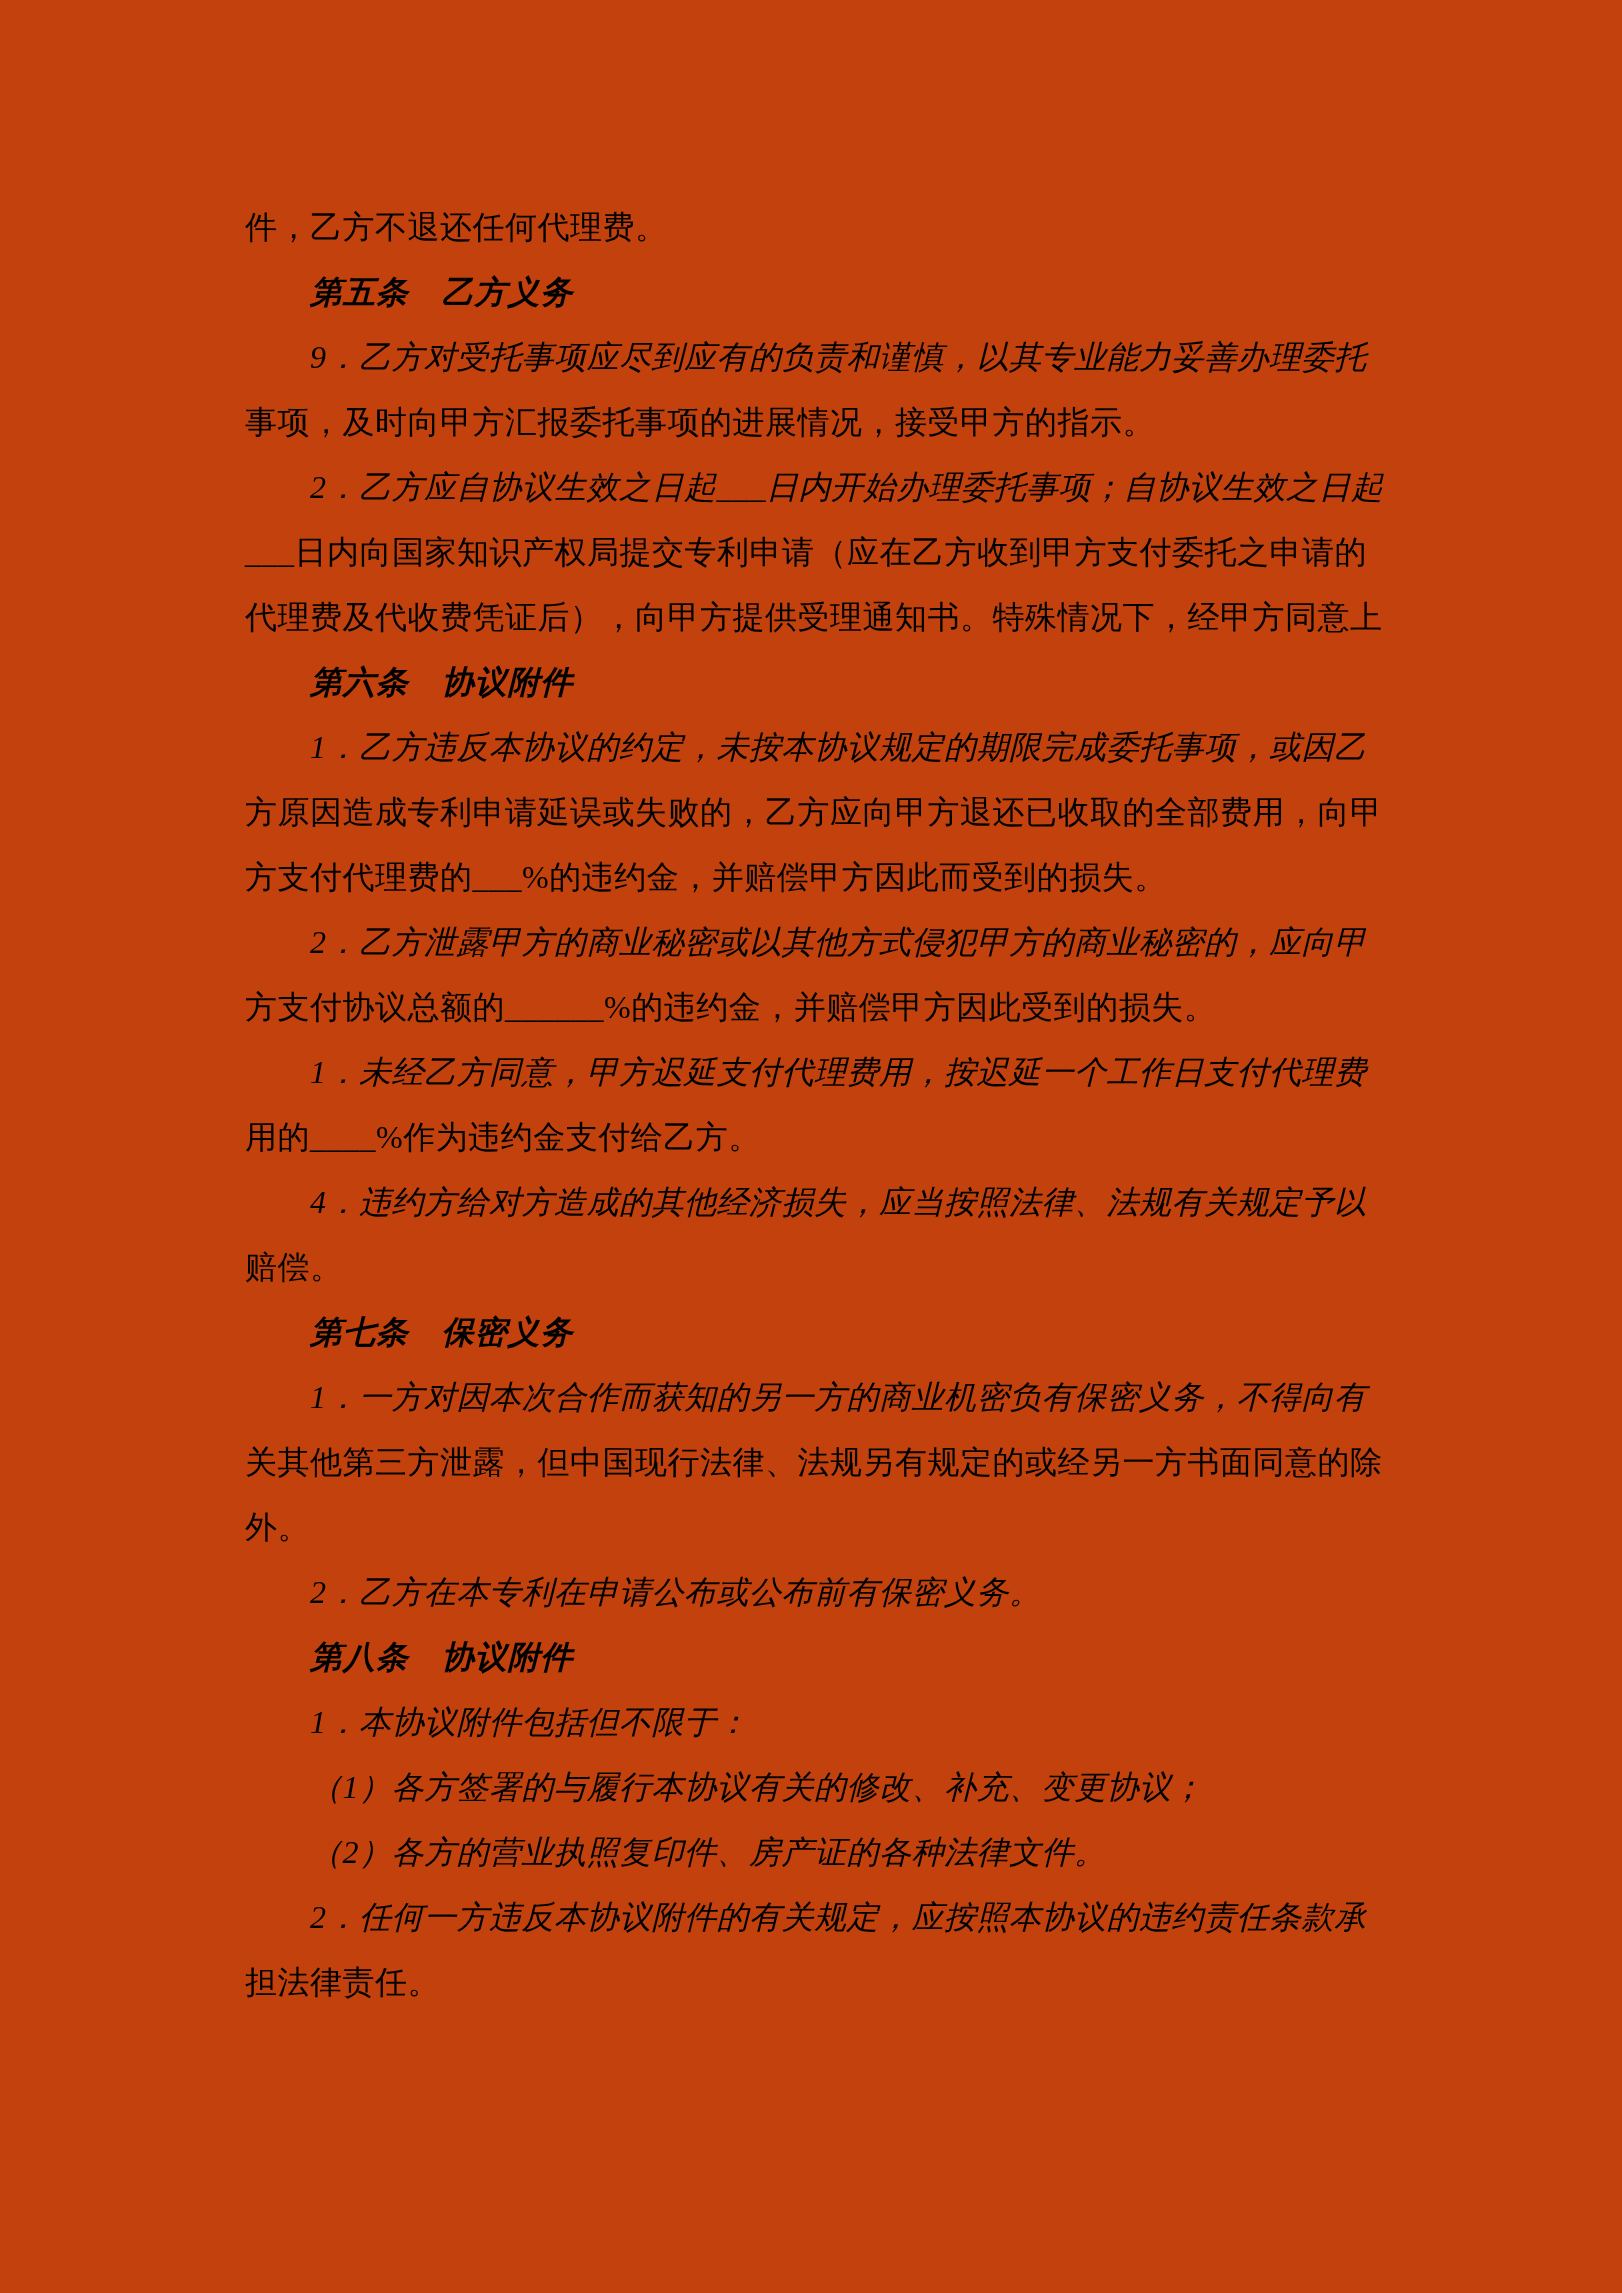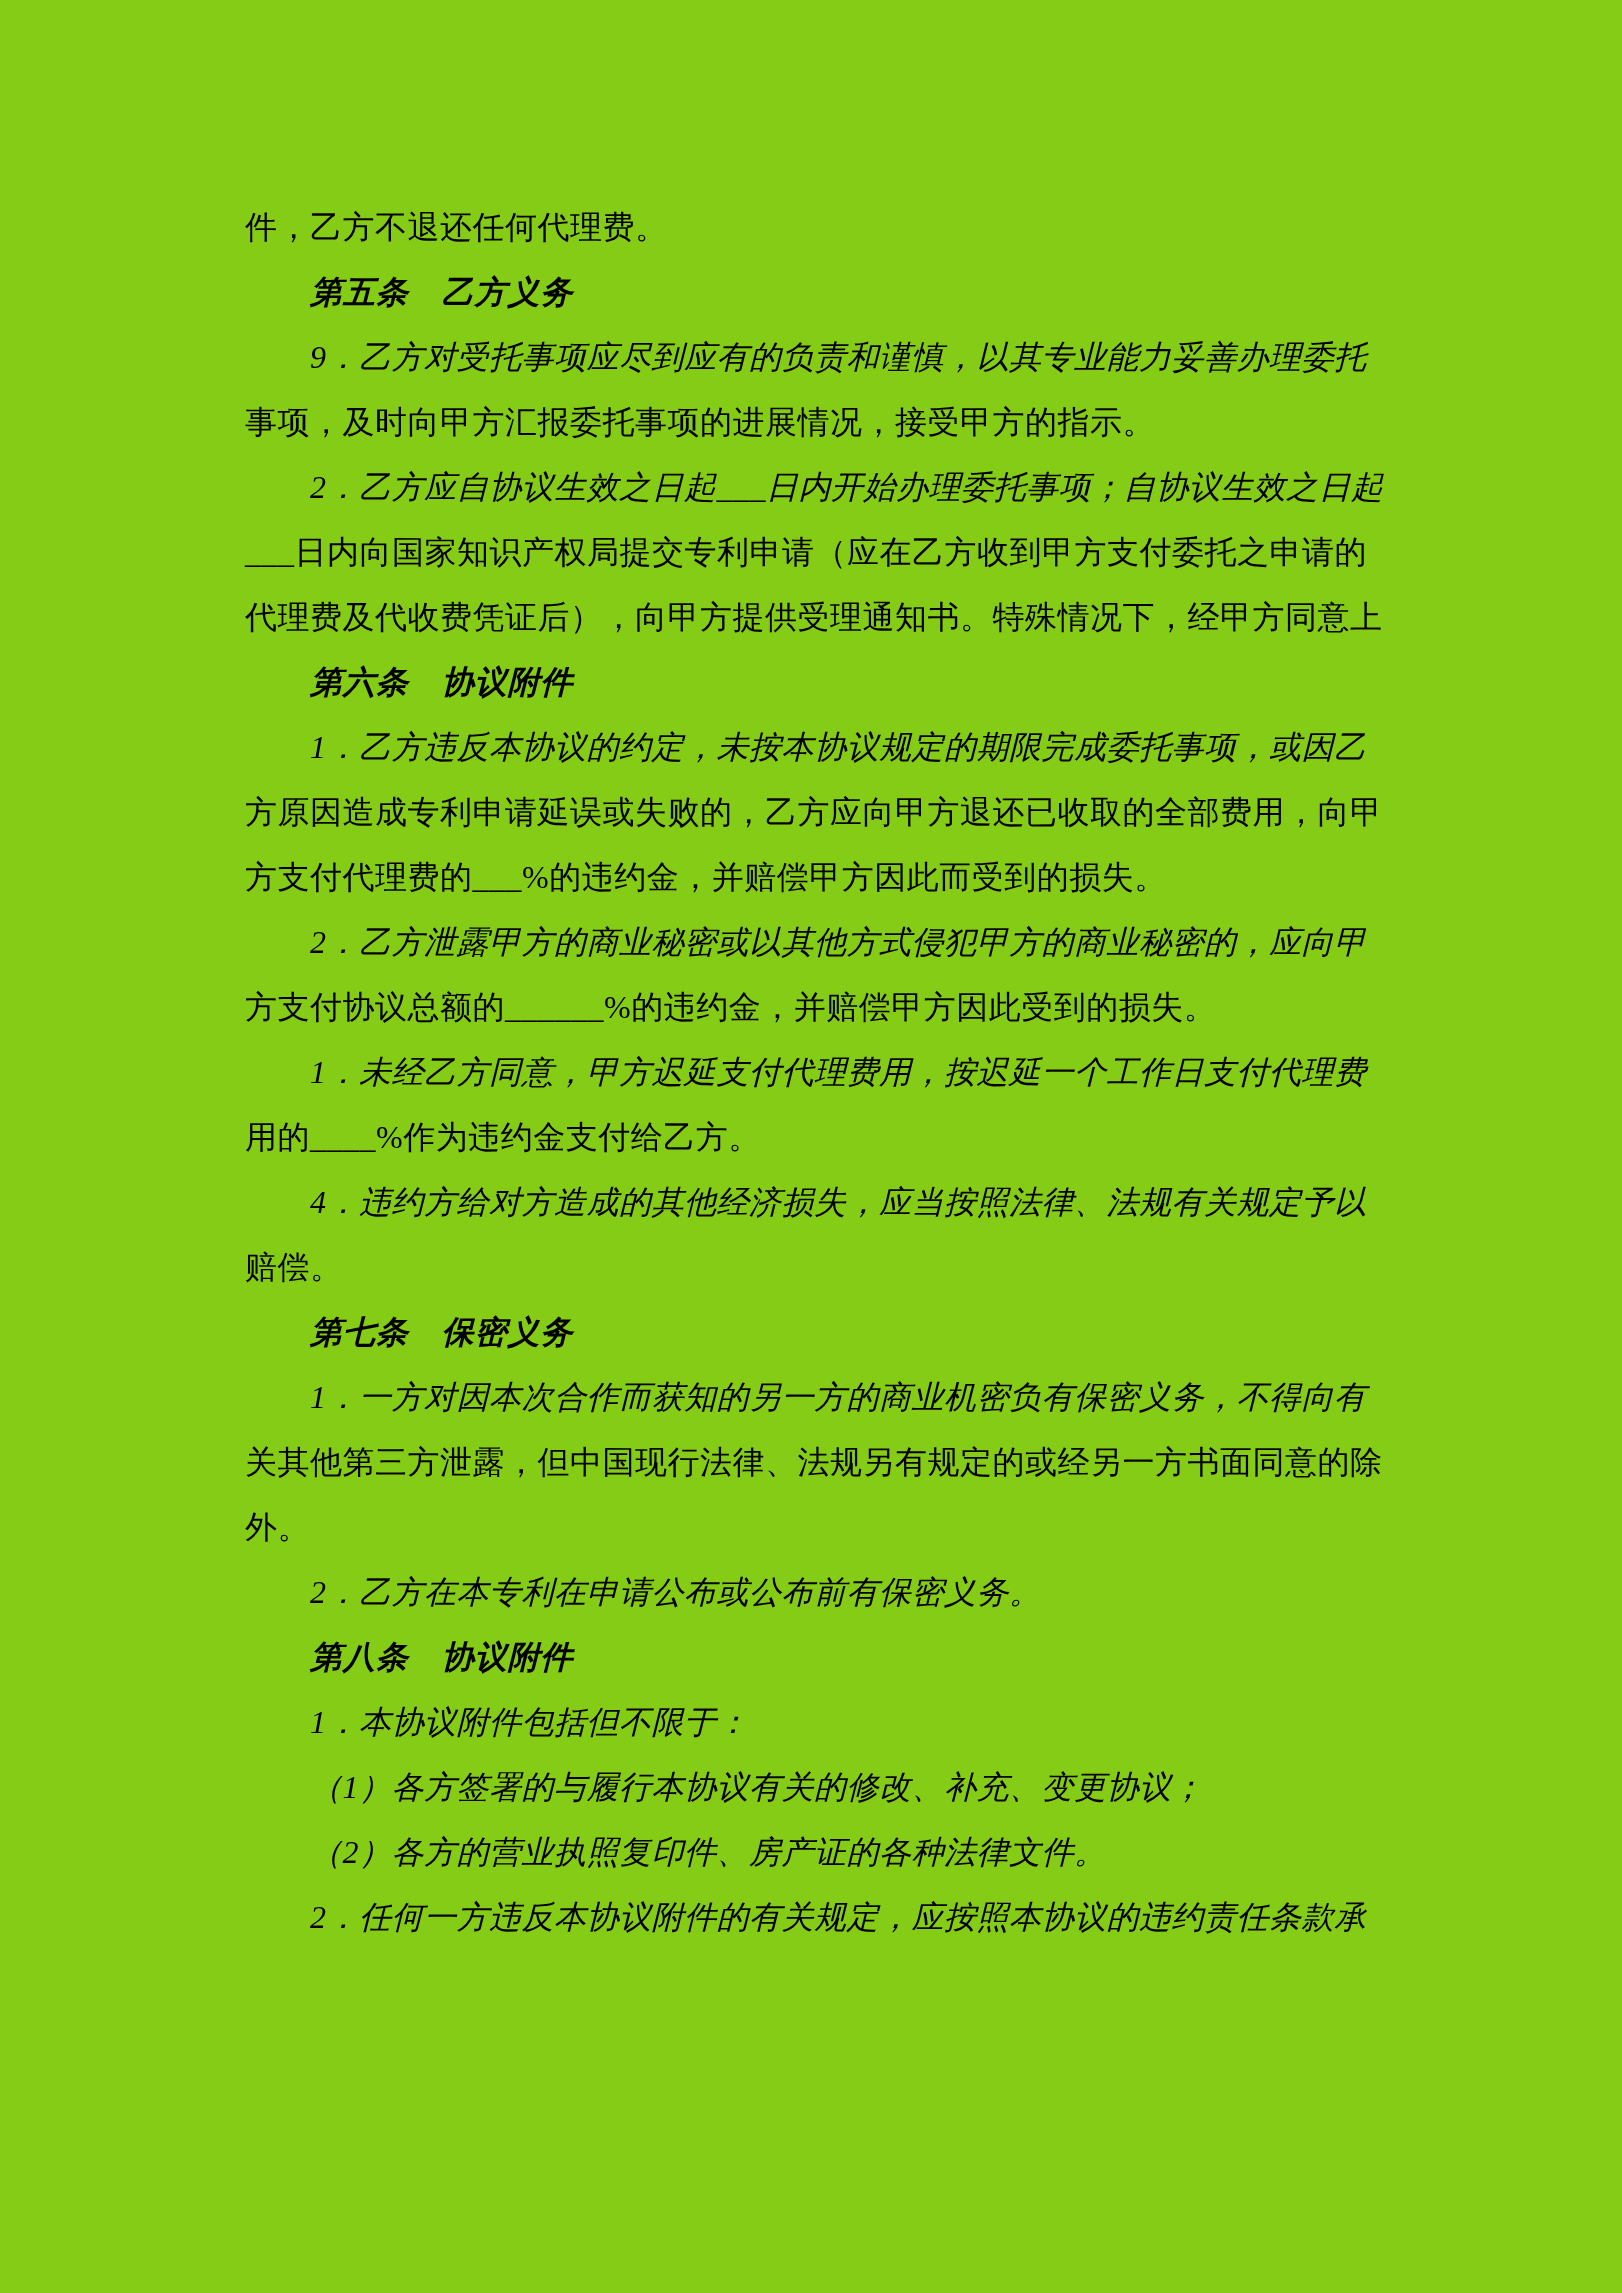--- a/index.html
+++ b/index.html
@@ -4,21 +4,21 @@
 <style>
   html, body {
     margin: 0;
     padding: 0;
     background: #ffffff;
   }
   .page {
     position: relative;
     width: 1623px;
     height: 2294px;
-    background: #84cc16;
+    background: #c2410c;
     overflow: hidden;
     font-family: "Liberation Serif", "DejaVu Serif", serif;
     color: #000000;
   }
   .doc-body {
     position: absolute;
     left: 245px;
     top: 195px;
     width: 1146px;
     font-size: 32px;
@@ -65,15 +65,16 @@
       <div class="doc-line indent heading">第七条　保密义务</div>
       <div class="doc-line indent">1．一方对因本次合作而获知的另一方的商业机密负有保密义务，不得向有</div>
       <div class="doc-line">关其他第三方泄露，但中国现行法律、法规另有规定的或经另一方书面同意的除</div>
       <div class="doc-line">外。</div>
       <div class="doc-line indent">2．乙方在本专利在申请公布或公布前有保密义务。</div>
       <div class="doc-line indent heading">第八条　协议附件</div>
       <div class="doc-line indent">1．本协议附件包括但不限于：</div>
       <div class="doc-line indent">（1）各方签署的与履行本协议有关的修改、补充、变更协议；</div>
       <div class="doc-line indent">（2）各方的营业执照复印件、房产证的各种法律文件。</div>
       <div class="doc-line indent">2．任何一方违反本协议附件的有关规定，应按照本协议的违约责任条款承</div>
+      <div class="doc-line">担法律责任。</div>
     </div>
 </div>
 
 
 </body></html>

